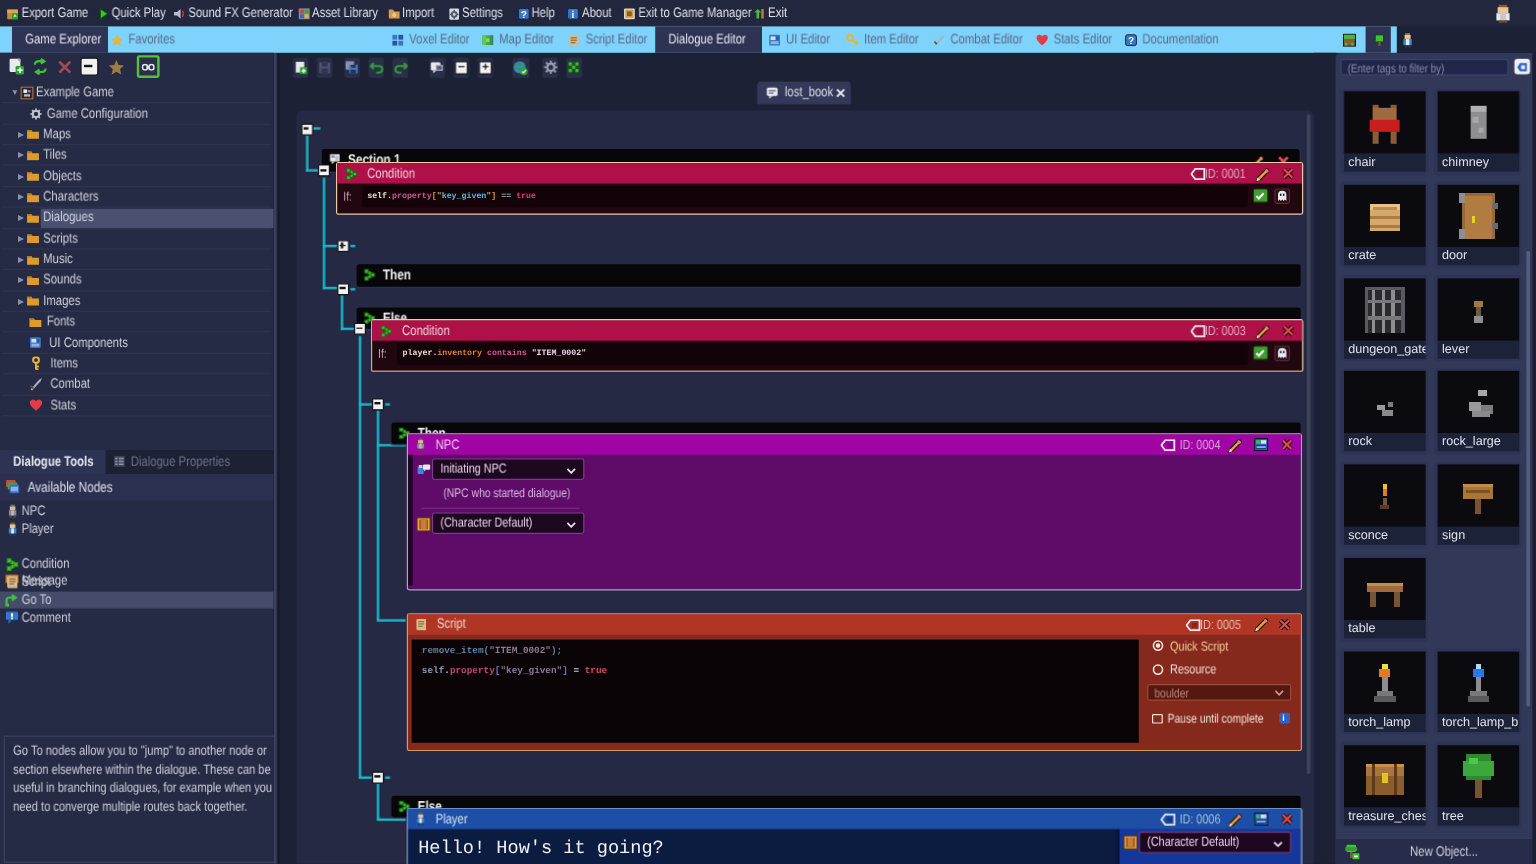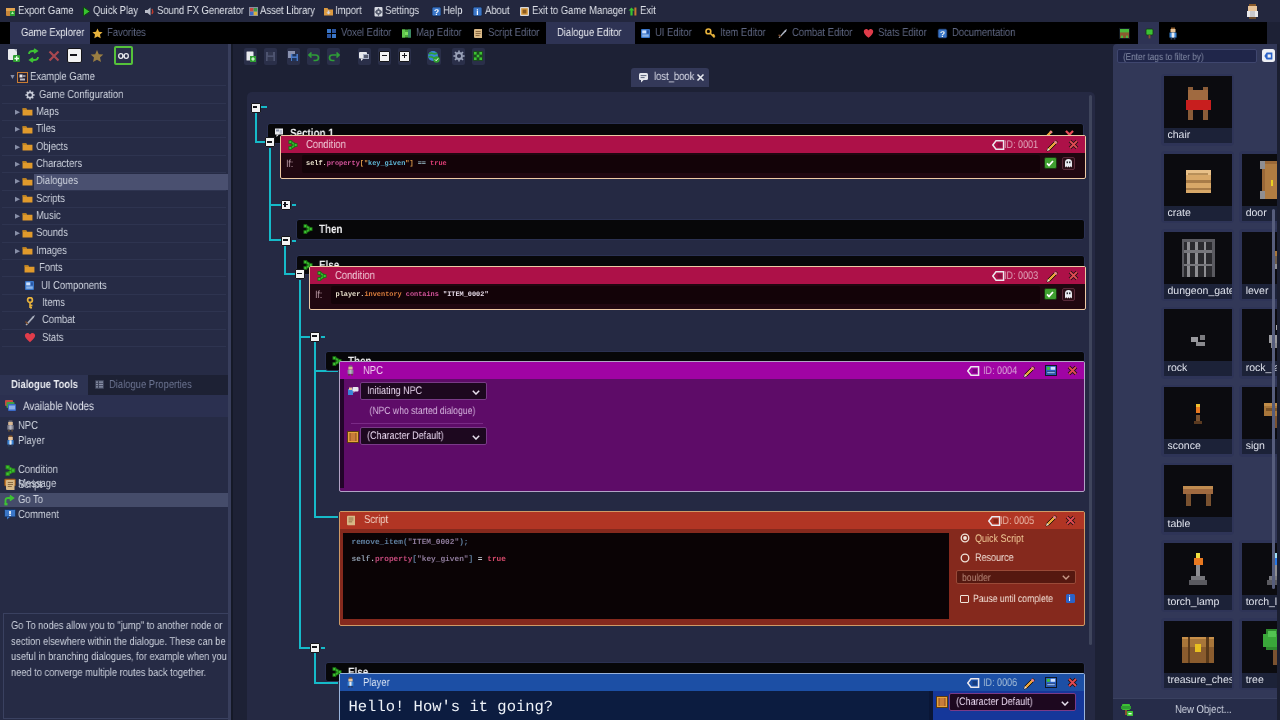--- a/index.html
+++ b/index.html
@@ -2,21 +2,21 @@
 <html><head>
 <meta charset="utf-8">
 <style>
 * { margin:0; padding:0; box-sizing:border-box; -webkit-font-smoothing:antialiased; text-rendering:geometricPrecision; }
 html,body { width:1280px; height:720px; overflow:hidden; background:#1d2135; font-family:"Liberation Sans", sans-serif; }
 .abs { position:absolute; }
 #root { position:absolute; left:0; top:0; width:1280px; height:720px; }
 
 #bar1 { left:0; top:0; width:1280px; height:22px; background:#23273e; }
 .mitem { position:absolute; top:0; height:22px; display:flex; align-items:center; gap:1.5px; color:#dde0e8; font-size:11.5px; }
-#bar2 { left:0; top:22px; width:1267px; height:22px; background:#000000; }
+#bar2 { left:0; top:22px; width:1164px; height:22px; background:#7dd3fc; }
 .t2 { position:absolute; top:0; height:22px; display:flex; align-items:center; gap:4px; color:#5f6783; font-size:11.5px; }
 .t2.on { background:#2e3354; color:#e8eaf0; }
 
 #lpanel { left:0; top:44px; width:228px; height:676px; background:#262b45; }
 #lpedge { left:228px; top:44px; width:3px; height:676px; background:#383e5c; }
 #lgutter { left:231px; top:44px; width:16px; height:676px; background:#151927; }
 #lg2 { left:236px; top:44px; width:3px; height:676px; background:#2c3150; }
 #rgutter { left:1095px; top:44px; width:18px; height:676px; background:#181c2c; }
 #rgline { left:1104px; top:44px; width:1.5px; height:676px; background:#2e3450; }
 .trow { position:absolute; left:2px; width:224px; height:17.4px; border-bottom:1px solid #2e3450; display:flex; align-items:center; color:#ced3de; font-size:11.5px; }
@@ -28,21 +28,21 @@
 #canvas { left:233px; top:44px; width:880px; height:676px; background:#1d2135; }
 #container { left:246.5px; top:92px; width:848.5px; height:628px; background:#252943; border-radius:5px 5px 0 0; }
 .cbtn { position:absolute; top:47.5px; width:13px; height:17px; background:#2a2f49; border-radius:2px; display:flex; align-items:center; justify-content:center; }
 .nbar { position:absolute; height:20.5px; background:#070709; border:1px solid #2b3152; border-radius:3px; display:flex; align-items:center; color:#f0f0f2; font-weight:bold; font-size:12px;margin-top:24px; }
 .cline { position:absolute; background:#16bac9; }
 .cbox { position:absolute; width:10px; height:10px; background:#f2f2f2; border:1.6px solid #15151a; border-radius:1px; z-index:5; }
 .cbox:after { content:""; position:absolute; left:1px; top:2.6px; width:4.8px; height:1.8px; background:#15151a; }
 .cbox.plus:before { content:""; position:absolute; left:2.4px; top:1.1px; width:1.8px; height:4.8px; background:#15151a; }
 
 #rpanel { left:1113px; top:44px; width:167px; height:676px; background:#323858; border-radius:4px 0 0 0; }
-.tile { position:absolute; width:73px; height:72px; background:#2e3457; border-radius:4px;margin-left:44px; }
+.tile { position:absolute; width:73px; height:72px; background:#2e3457; border-radius:4px; }
 .tileimg { position:absolute; left:2.5px; top:2.5px; width:68px; height:52px; background:#0b0b0f; display:flex; align-items:center; justify-content:center; }
 .tilelab { position:absolute; left:2.5px; top:54.5px; width:68px; height:15px; background:#1c2238; color:#dfe2ec; font-size:10.5px; line-height:15px; padding-left:4px; white-space:nowrap; overflow:hidden; }
 .cx { display:inline-block; transform:scaleX(0.82); transform-origin:0 50%; white-space:nowrap; will-change:transform; backface-visibility:hidden; }
 svg { display:block; }
 
 .node { position:absolute; border:1.5px solid; border-radius:2px; }
 .nhead { position:relative; height:17.3px; display:flex; align-items:center; }
 .code1 { font-family:"Liberation Mono", monospace; font-weight:bold; font-size:6.9px; white-space:pre; display:inline-block; transform:translateZ(0); }
 .code1 i, .code2 i { font-style:normal; }
 i[s1] { color:#e8e0cc; } i[s2] { color:#d5549c; } i[s3] { color:#db9a4c; } i[s4] { color:#5fb8d8; }
@@ -1051,20 +1051,31 @@
             <rect x="4" y="2" width="2" height="5" fill="#8a5c38"></rect>
             <rect x="10" y="2" width="2" height="5" fill="#8a5c38"></rect>
             <rect x="4" y="3" width="8" height="4" fill="#a06a40"></rect>
             <rect x="3" y="7" width="10" height="4" fill="#c81e1e"></rect>
             <rect x="4" y="11" width="2" height="4" fill="#8a5c38"></rect>
             <rect x="10" y="11" width="2" height="4" fill="#8a5c38"></rect>
           </svg>
         </div>
         <div class="tilelab">chair</div>
       </div>
+  <div class="tile" style="left:82.2px;top:29.5px">
+        <div class="tileimg">
+          <svg width="36" height="44" viewBox="0 0 16 16" shape-rendering="crispEdges">
+            <rect x="5" y="2" width="6" height="2" fill="#b0b0b4"></rect>
+            <rect x="5" y="4" width="6" height="10" fill="#8e8e92"></rect>
+            <rect x="6" y="6" width="2" height="2" fill="#a8a8ac"></rect>
+            <rect x="8" y="10" width="2" height="2" fill="#a8a8ac"></rect>
+          </svg>
+        </div>
+        <div class="tilelab">chimney</div>
+      </div>
   <div class="tile" style="left:4px;top:107.3px">
         <div class="tileimg">
           <svg width="40" height="40" viewBox="0 0 16 16" shape-rendering="crispEdges">
             <rect x="3" y="4" width="10" height="9" fill="#d8a868"></rect>
             <rect x="3" y="4" width="10" height="2" fill="#e8c088"></rect>
             <rect x="3" y="8" width="10" height="1" fill="#a87c48"></rect>
             <rect x="3" y="11" width="10" height="1" fill="#a87c48"></rect>
             <rect x="4" y="5" width="8" height="1" fill="#b8905a"></rect>
           </svg>
         </div>

